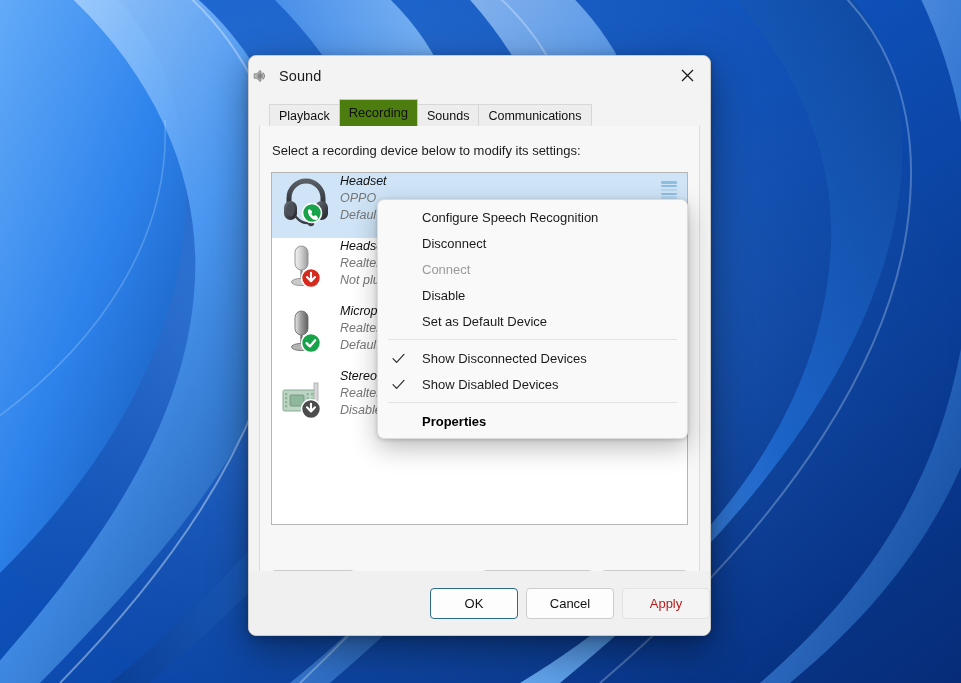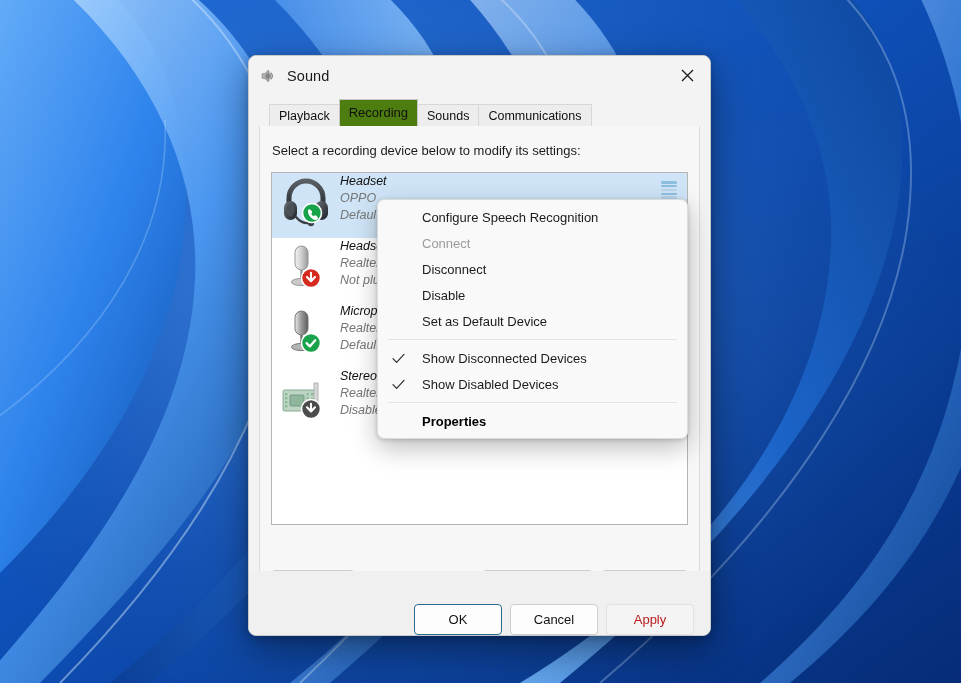--- a/index.html
+++ b/index.html
@@ -22,21 +22,21 @@
     border-radius: 8px;
     border: 1px solid #c9c9c9;
     box-shadow: 0 14px 38px rgba(0,0,0,0.40), 0 2px 8px rgba(0,0,0,0.22);
     overflow: visible;
   }
 
   .titlebar {
     height: 40px;
     display: flex;
     align-items: center;
-    padding-left: 10px;
+    padding-left: 2px;
     border-top-left-radius: 8px;
     border-top-right-radius: 8px;
     background: #f3f3f3;
     position: relative;
   }
   .title-icon { width: 18px; height: 18px; margin-right: 10px; flex: 0 0 auto; }
   .title-text {
     font-size: 14.5px;
     color: #1a1a1a;
     letter-spacing: .1px;
@@ -166,23 +166,23 @@
 
   
   .footer {
     position: absolute;
     left: 0; right: 0; bottom: 0;
     height: 64px;
     background: #f0f0f0;
     border-bottom-left-radius: 8px;
     border-bottom-right-radius: 8px;
     display: flex;
-    align-items: flex-end;
+    align-items: center;
     justify-content: flex-end;
-    padding-right: 16px;
+    padding-right: 0;
     gap: 8px;
   }
   .fbtn {
     font-family: "Liberation Sans", sans-serif;
     font-size: 13px;
     color: #111;
     background: #fdfdfd;
     border: 1px solid #cdcdcd;
     border-radius: 4px;
     width: 88px; height: 31px;
@@ -432,25 +432,25 @@
         </span>
       </div>
       <button class="btn">Properties</button>
     </div>
   </div>
 
   <div class="ctxmenu">
     <div class="mi indent">
       <span class="lbl">Configure Speech Recognition</span>
     </div>
+    <div class="mi indent">
+      <span class="lbl">Disconnect</span>
+    </div>
     <div class="mi indent disabled">
       <span class="lbl">Connect</span>
-    </div>
-    <div class="mi indent">
-      <span class="lbl">Disconnect</span>
     </div>
     <div class="mi indent">
       <span class="lbl">Disable</span>
     </div>
     <div class="mi indent">
       <span class="lbl">Set as Default Device</span>
     </div>
 
     <div class="msep"></div>
 

